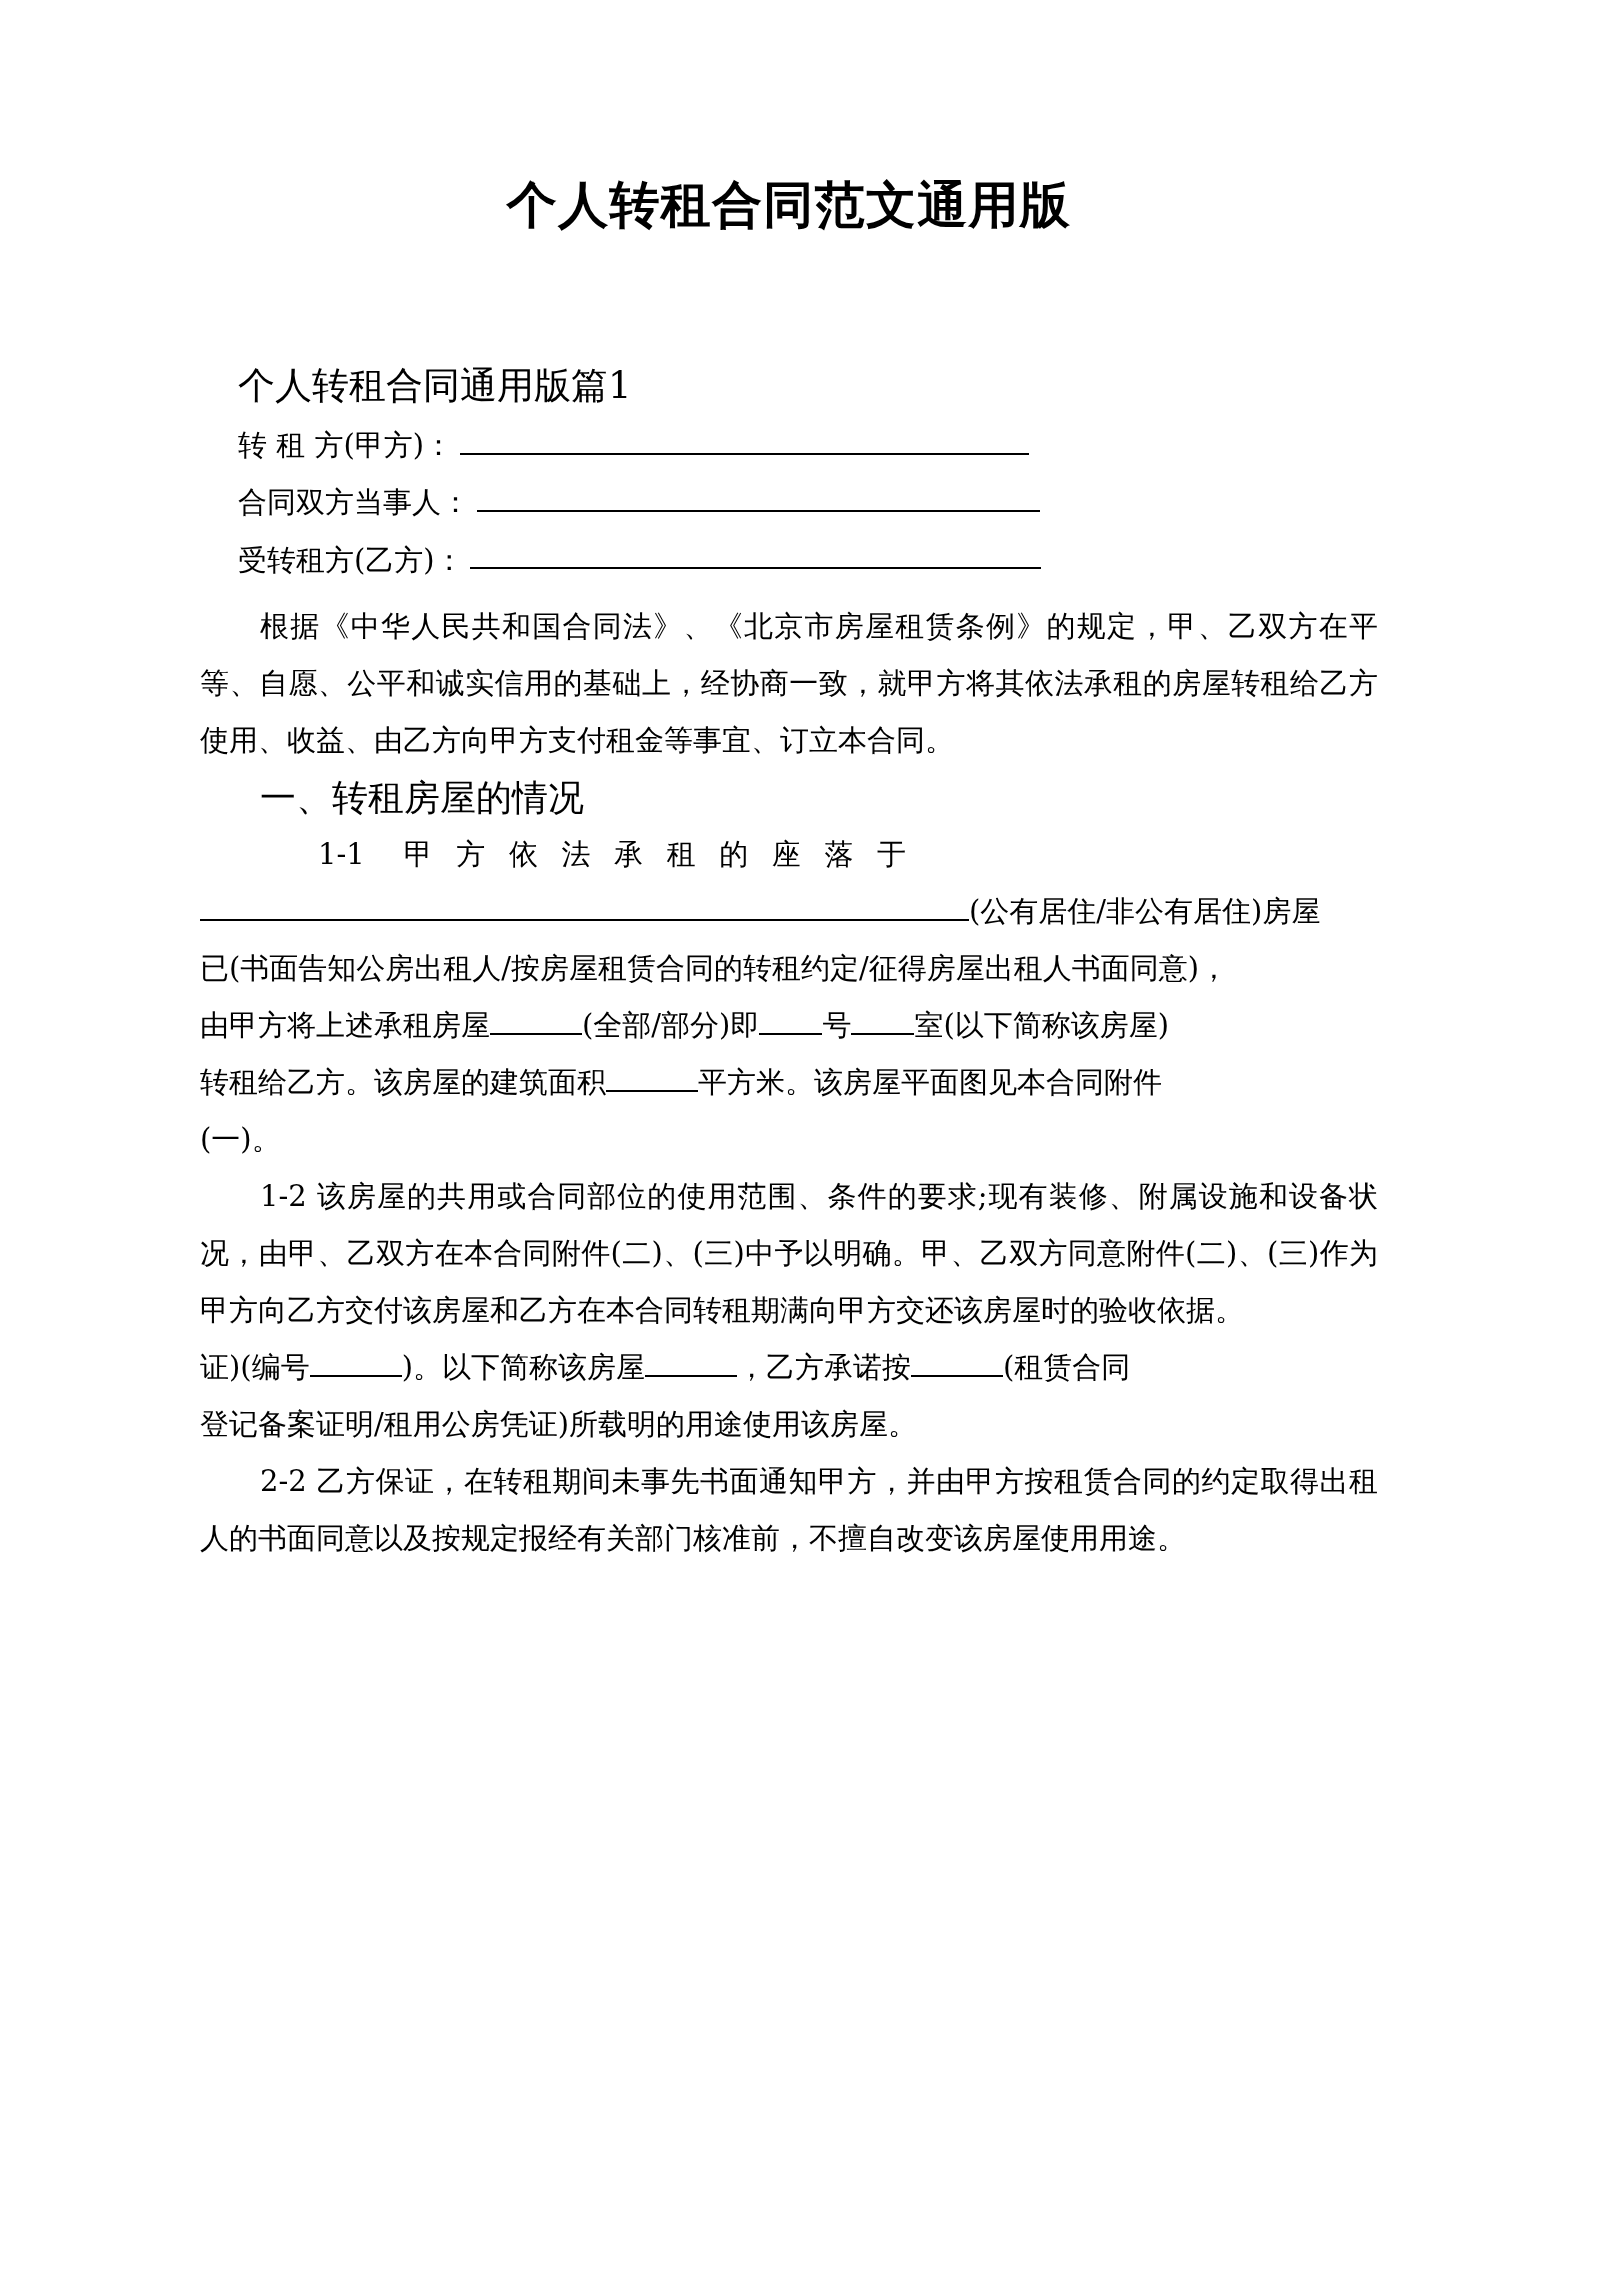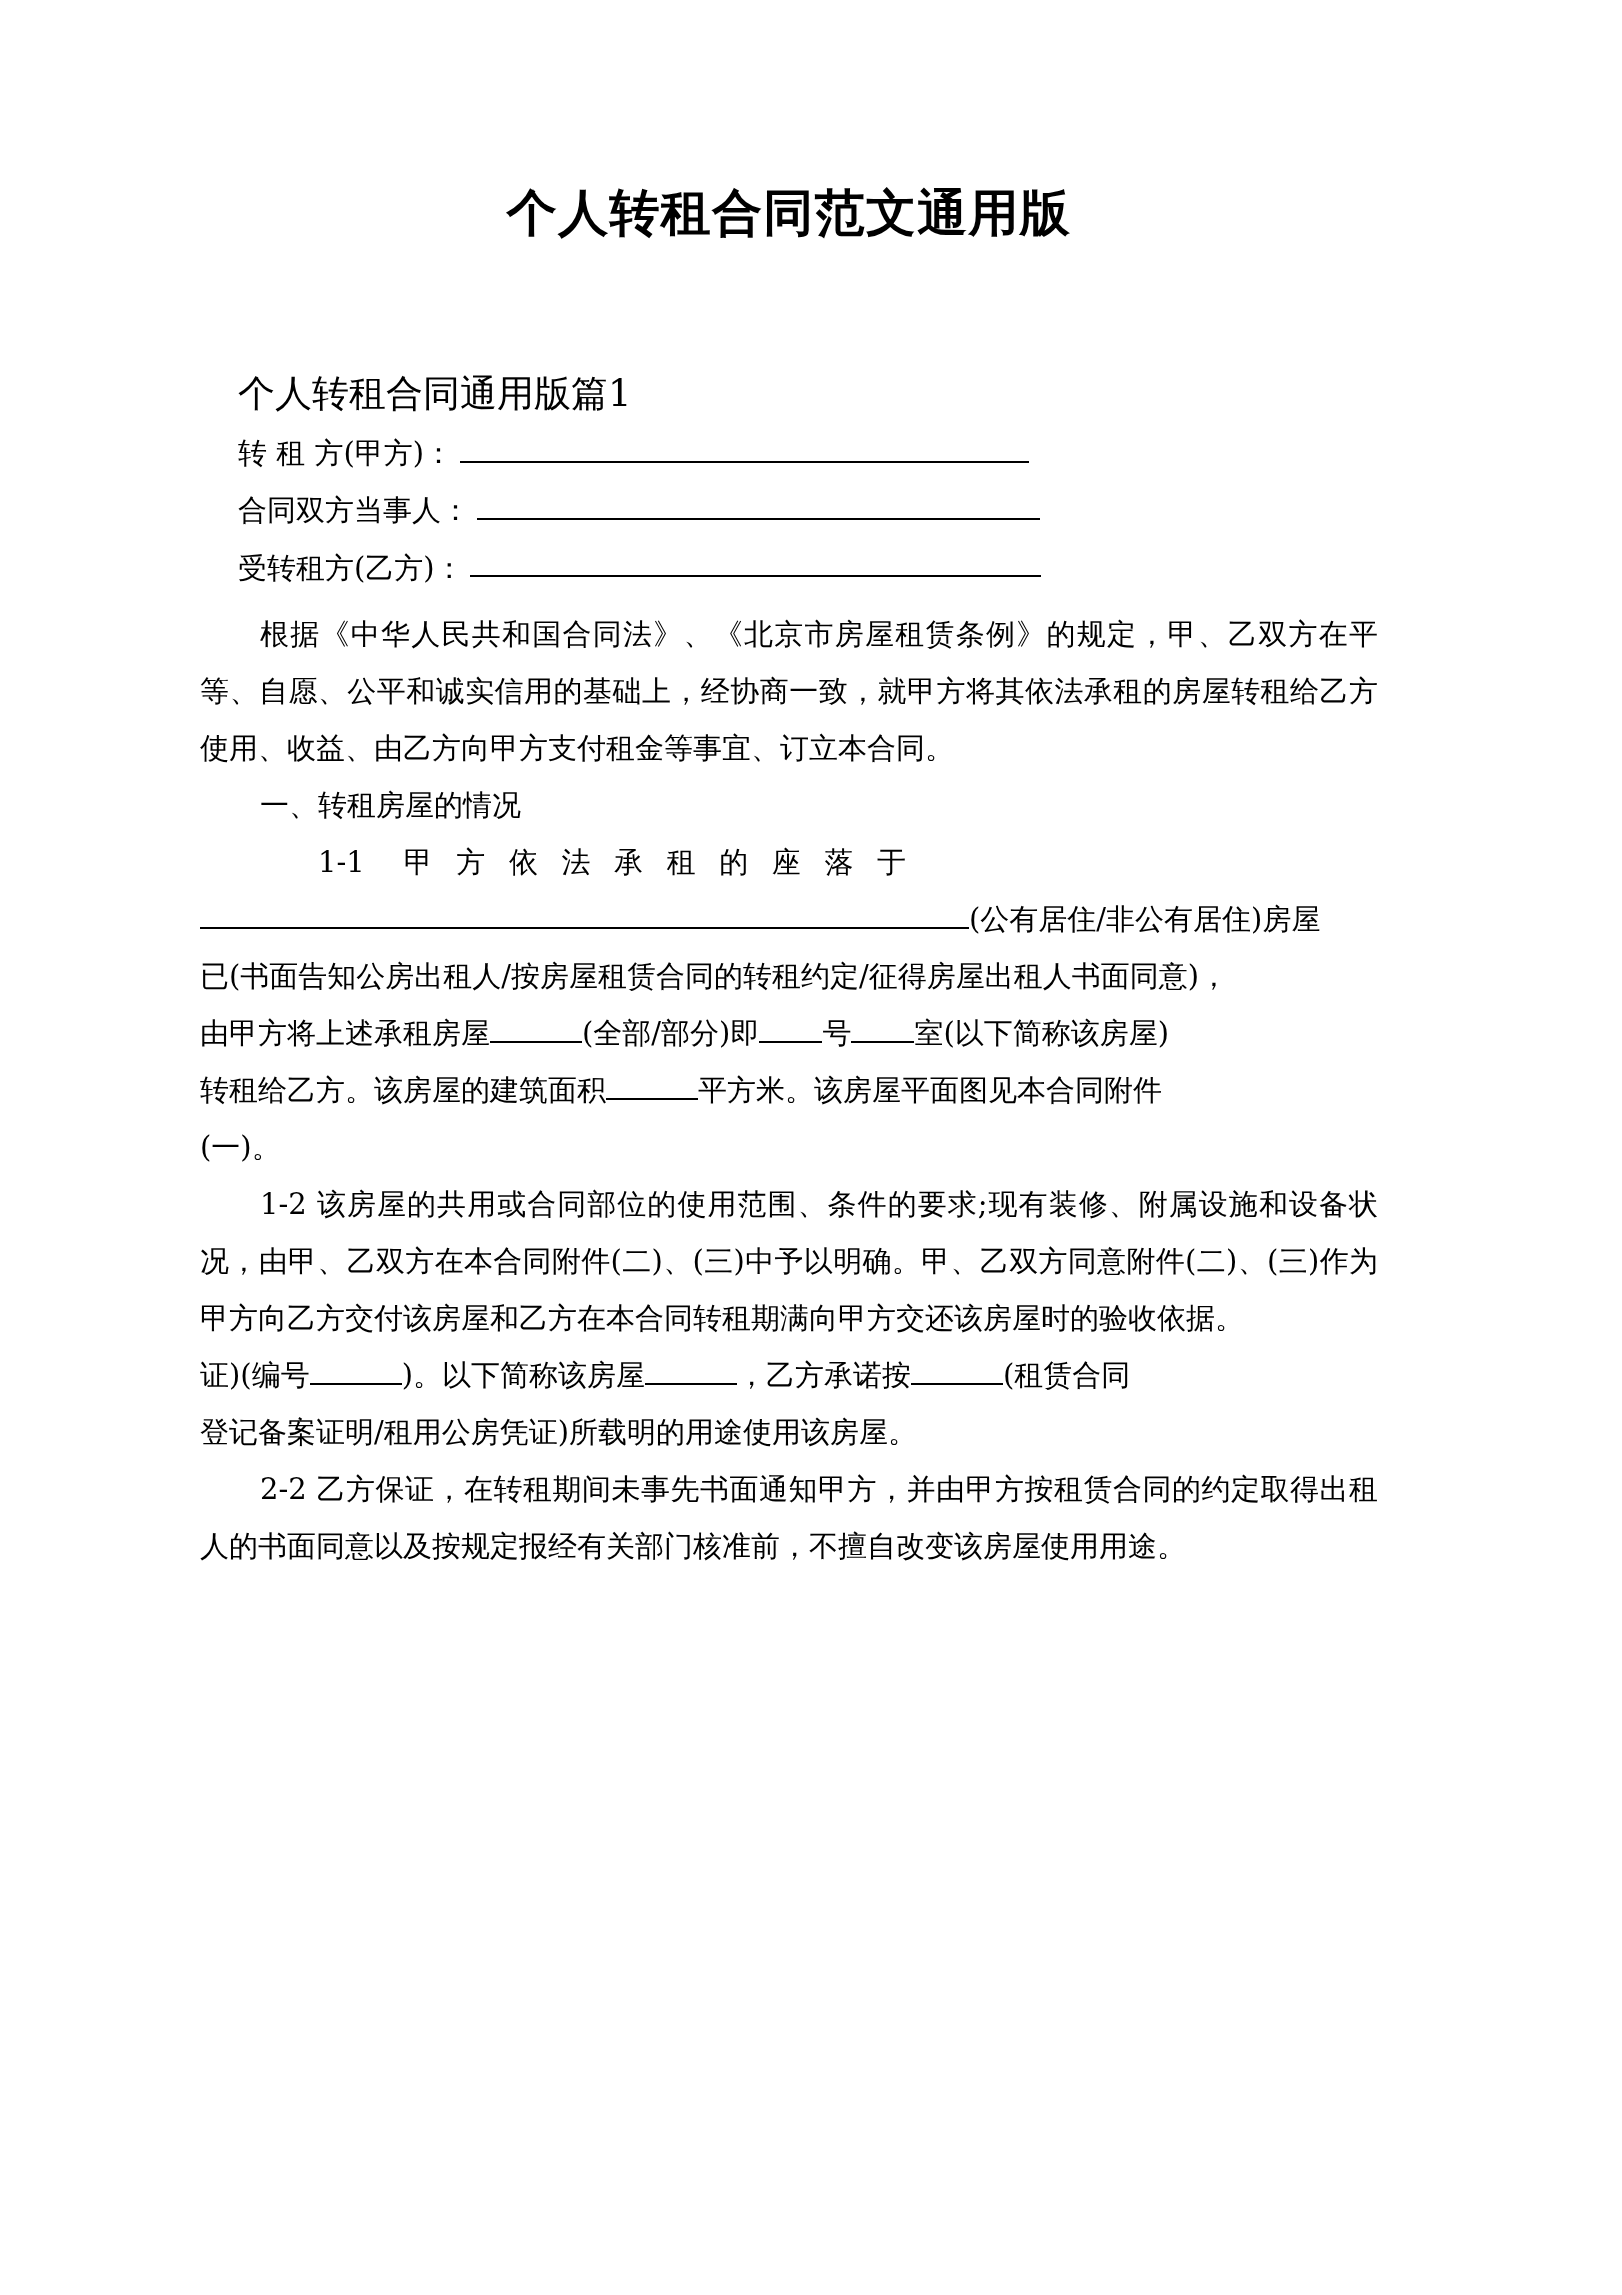--- a/index.html
+++ b/index.html
@@ -13,21 +13,21 @@
     height: 2295px;
     background: #ffffff;
     box-sizing: border-box;
     font-family: "DejaVu Serif", "Liberation Serif", serif;
     color: #000000;
     overflow: hidden;
   }
   .content {
     position: absolute;
     left: 200px;
-    top: 16px;
+    top: 8px;
     width: 1178px;
   }
   .doc-title {
     text-align: center;
     font-size: 50px;
     font-weight: 700;
     letter-spacing: 1.3px;
     line-height: 1.2;
     margin: 0;
     padding-top: 167px;
@@ -63,21 +63,21 @@
     font-size: 29px;
     line-height: 57px;
     margin: 0;
     text-align: justify;
     text-justify: inter-ideograph;
     text-indent: 60px;
   }
   p.body.noindent { text-indent: 0; }
 
   .heading2 {
-    font-size: 29px;
+    font-size: 36px;
     line-height: 57px;
     margin: 0;
     text-indent: 60px;
   }
 
   
   .stretch-line {
     font-size: 29px;
     line-height: 57px;
     margin: 0;

